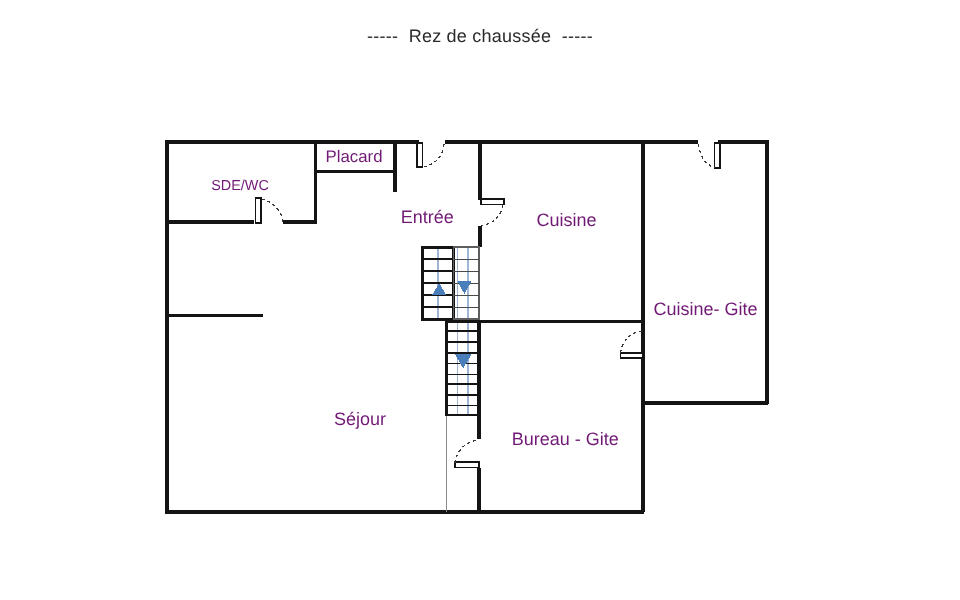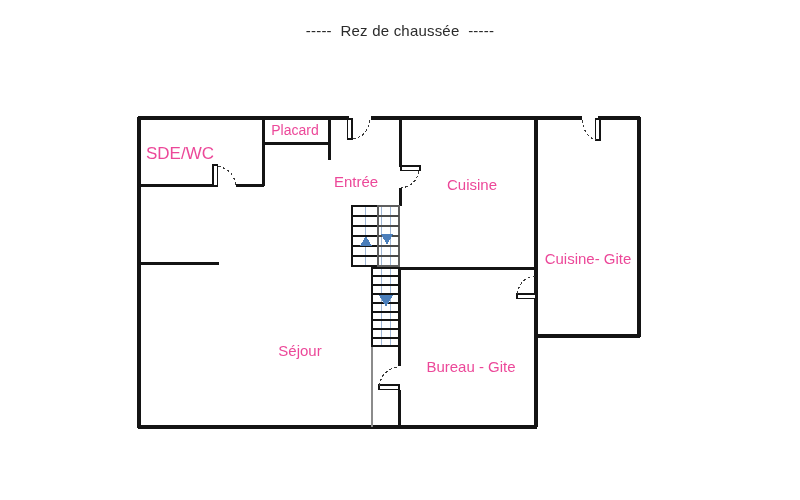--- a/index.html
+++ b/index.html
@@ -34,21 +34,21 @@
     white-space: pre;
   }
   #plan-svg {
     position: absolute;
     left: 0;
     top: 0;
   }
   .room-label {
     position: absolute;
     font-family: "Liberation Sans", sans-serif;
-    color: #ec4899;
+    color: #701a75;
     white-space: nowrap;
     transform: translate(-50%, -50%);
     font-size: 14px;
   }
 </style>
 </head>
 <body>
 
 <div id="plan-root">
 
@@ -187,21 +187,21 @@
         <line x1="372" y1="312" x2="399" y2="312"></line>
         <line x1="372" y1="320" x2="399" y2="320"></line>
         <line x1="372" y1="329" x2="399" y2="329"></line>
         <line x1="372" y1="338" x2="399" y2="338"></line>
       </g>
       <polygon points="379,295 393,295 386,307" fill="#4a7ebb"></polygon>
     </g>
 
   </svg>
 
-  <div class="room-label" style="left:180px; top:154px; font-size:17px;">SDE/WC</div>
+  <div class="room-label" style="left:200px; top:154px; font-size:12px;">SDE/WC</div>
 
   <div class="room-label" style="left:295px; top:130px; font-size:14px;">Placard</div>
 
 
   <div class="room-label" style="left:356px; top:181px; font-size:15px;">Entrée</div>
 
   <div class="room-label" style="left:472px; top:184px; font-size:15px;">Cuisine</div>
 
   <div class="room-label" style="left:588px; top:218px; font-size:15px;margin-top:40px;">Cuisine- Gite</div>
 

